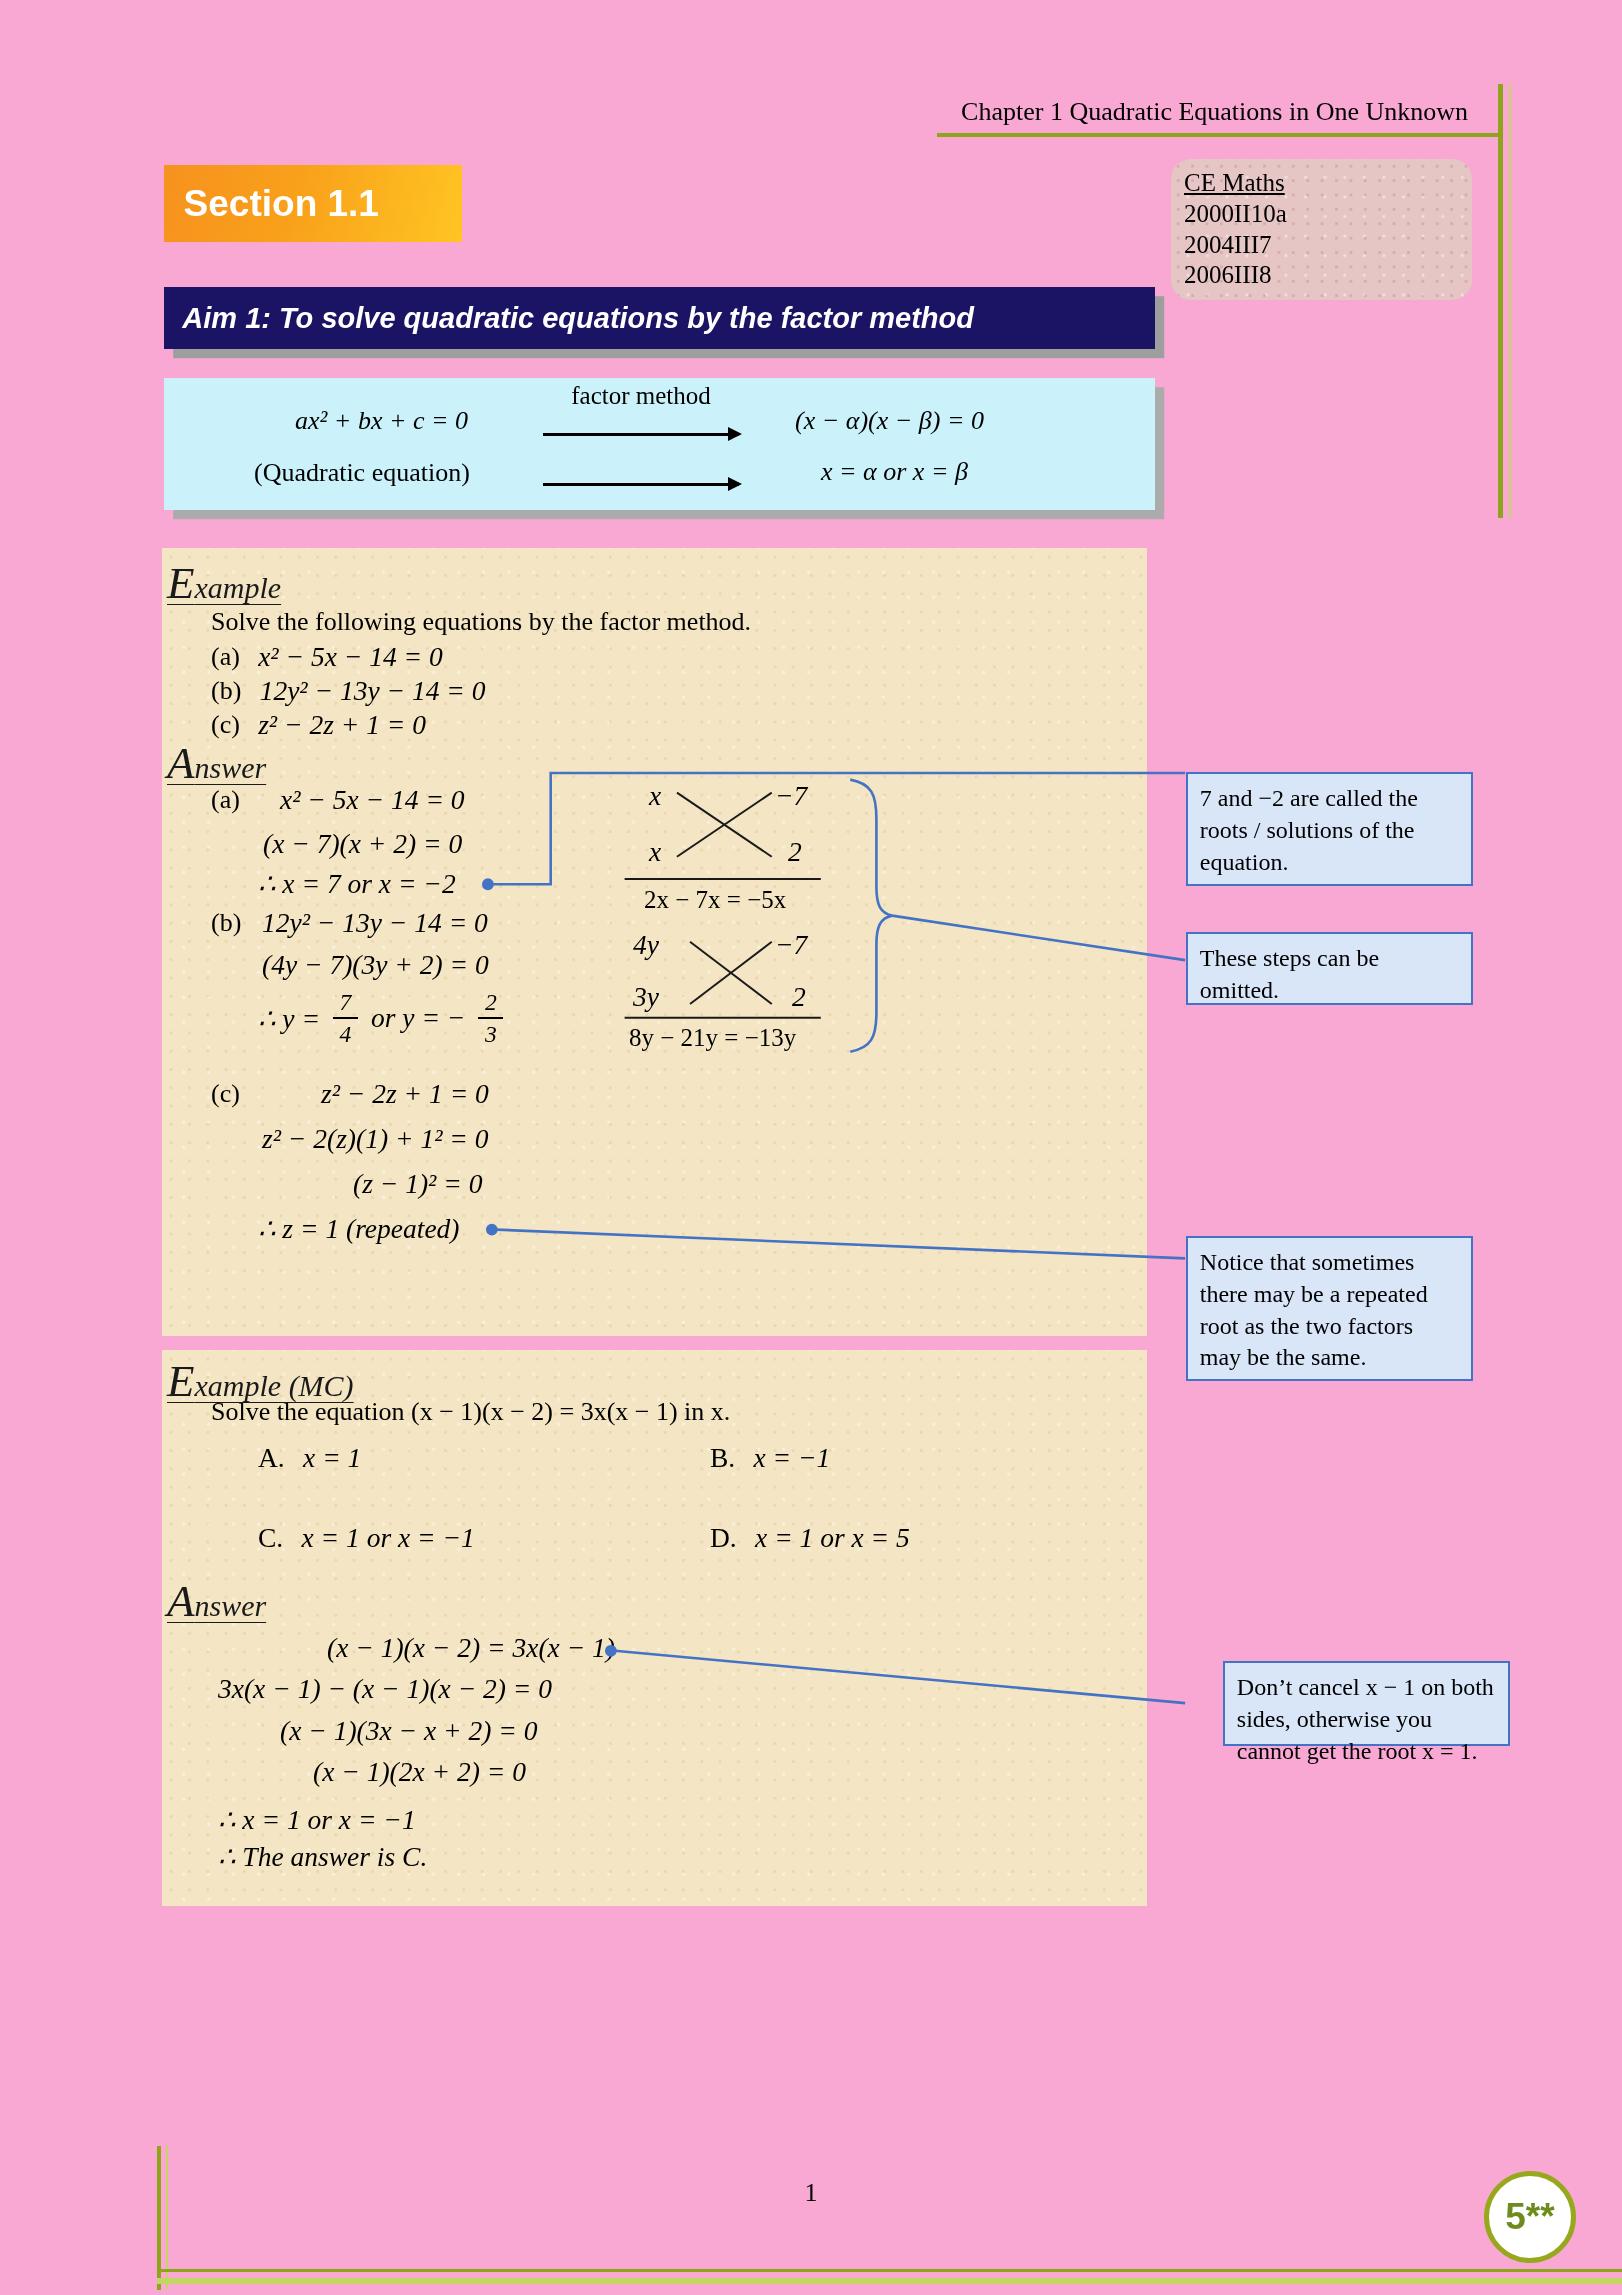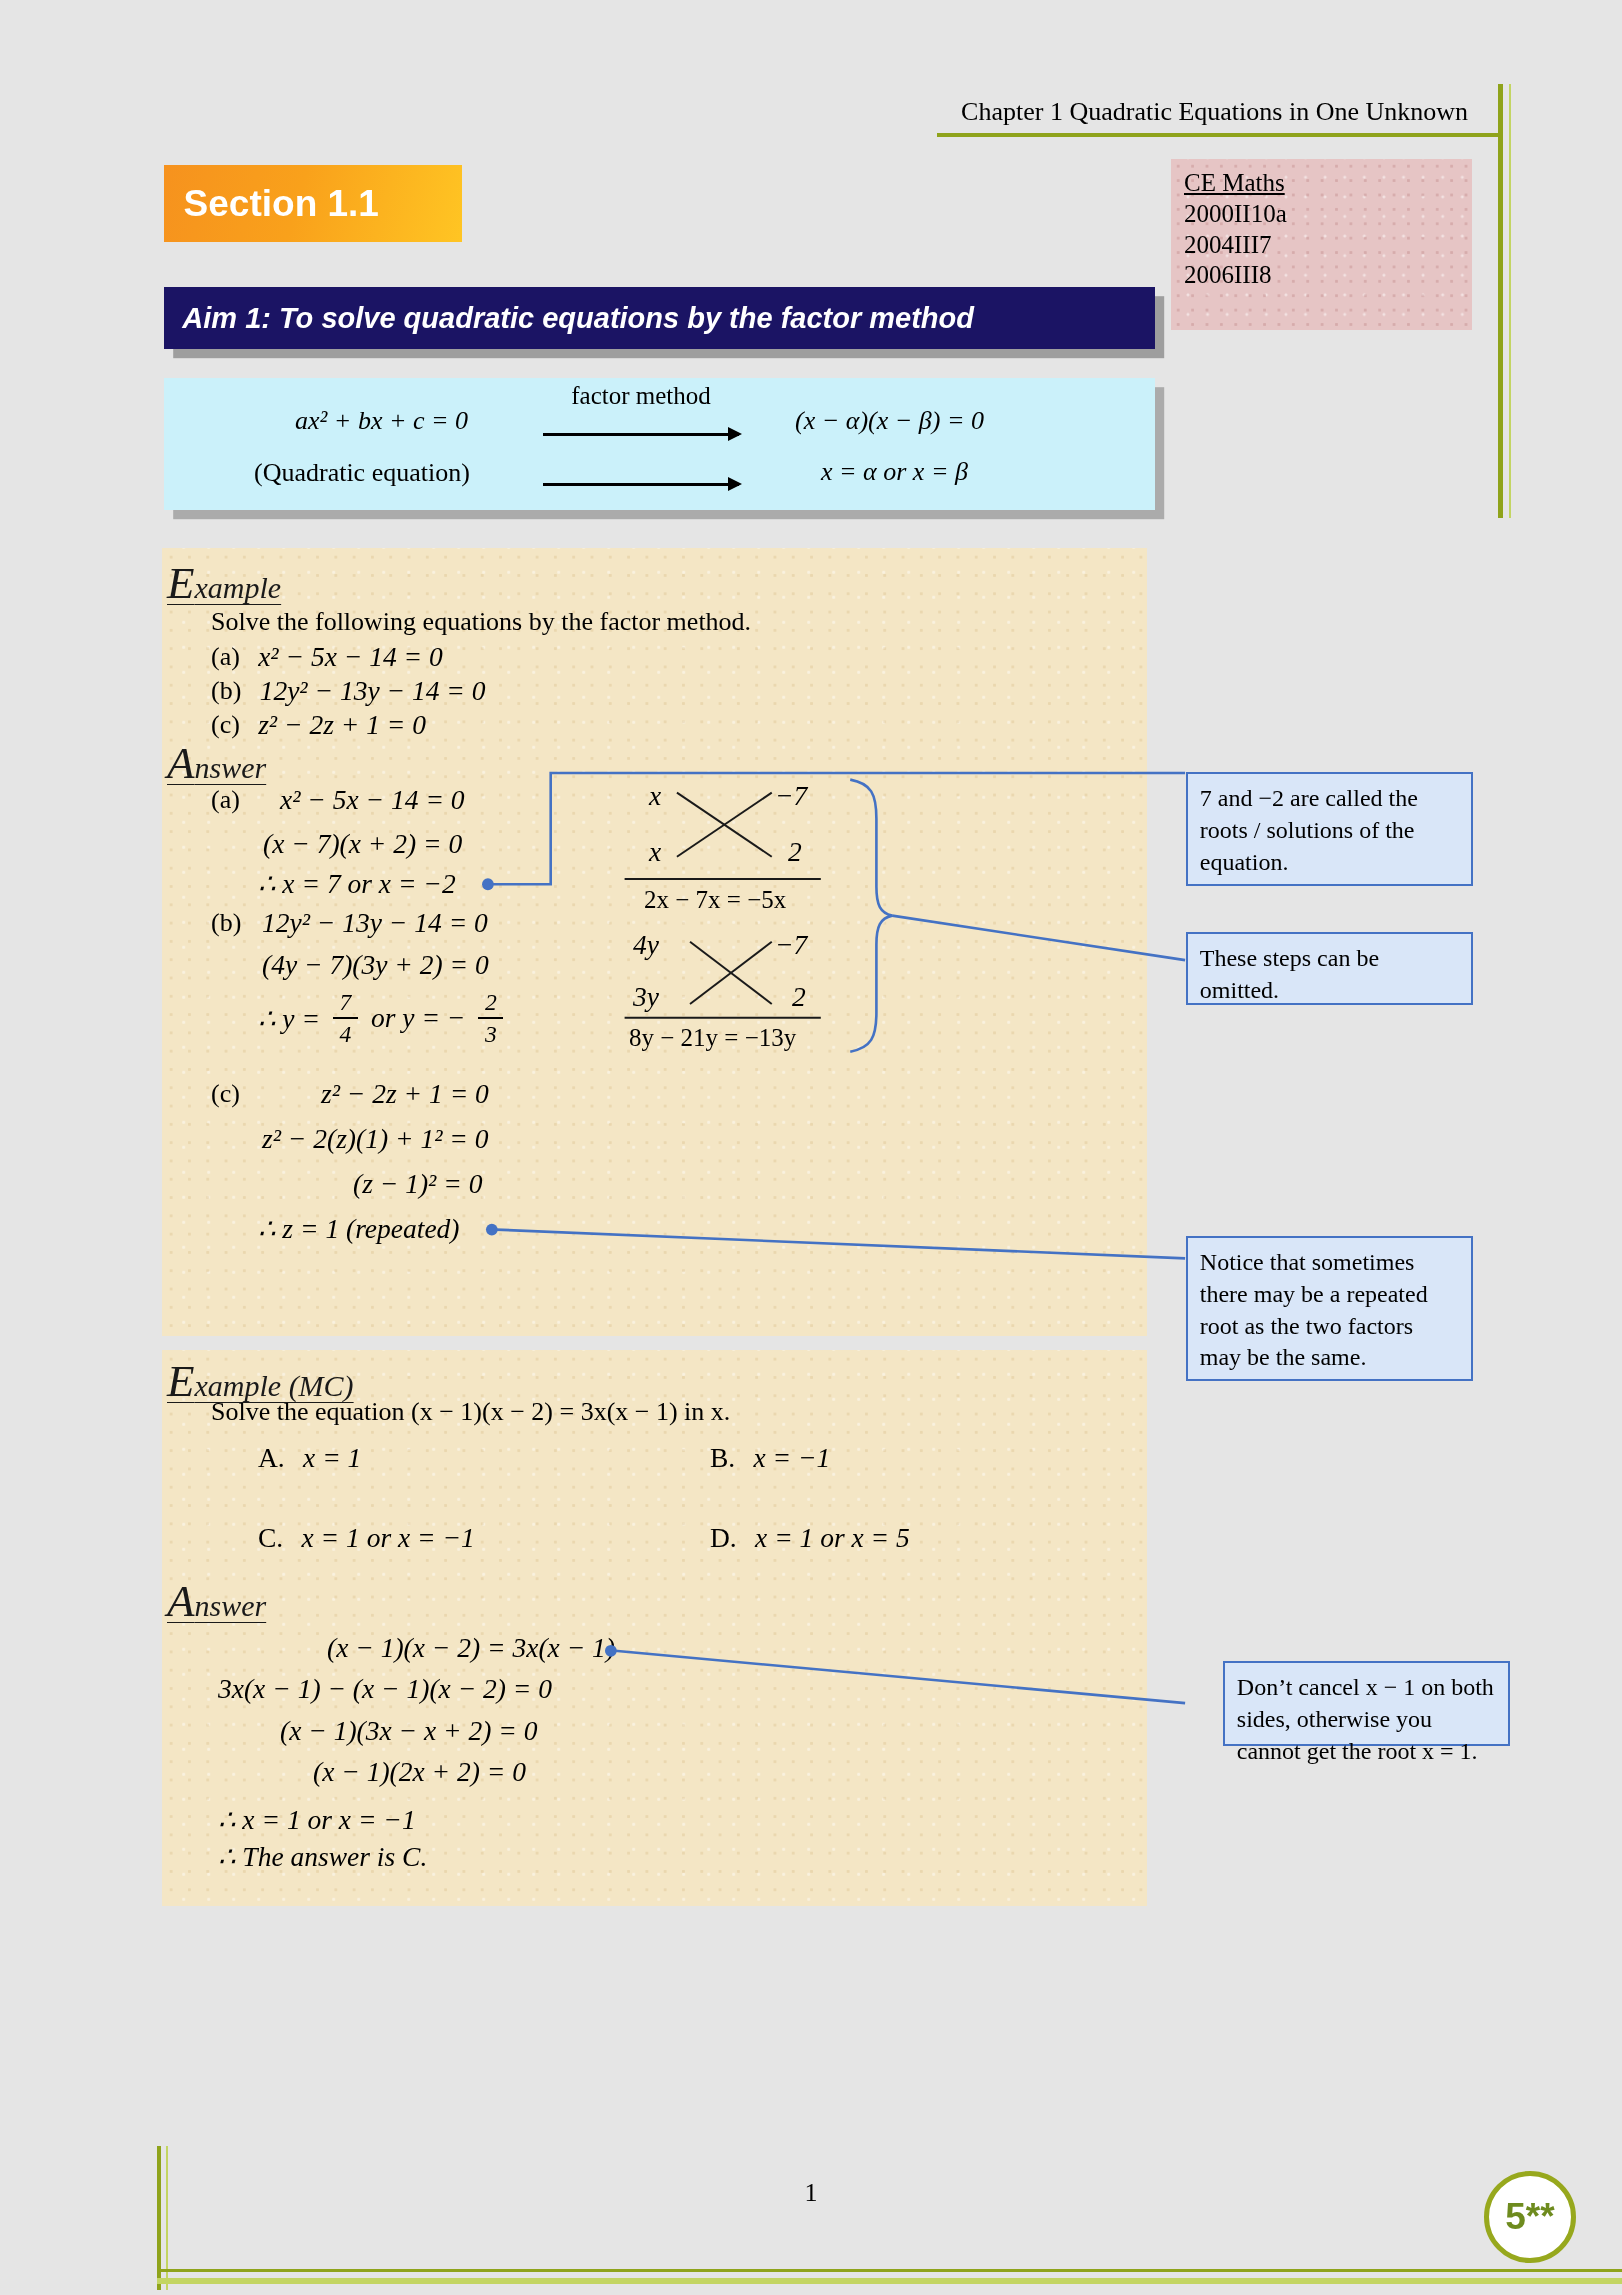--- a/index.html
+++ b/index.html
@@ -1,17 +1,17 @@
 <!DOCTYPE html>
 <html style="font-size:10.5px"><head>
 <meta charset="utf-8">
 <style>
   html,body { margin:0; padding:0; background:#fff; }
   #page {
-    position:relative; width:1622px; height:2295px; background:#e5e5e5;
+    position:relative; width:1622px; height:2295px; background:#f9a8d4;
     font-family:"Liberation Serif","DejaVu Serif",serif; color:#000; overflow:hidden;
   }
 
   
   .rule { position:absolute; background:#8FA31B; }
   .rule.light { background:#C3D562; }
 
   
   .chapter-header { position:absolute; top:97px; right:154px; font-size:26px; white-space:nowrap; }
 
@@ -20,26 +20,26 @@
     position:absolute; left:164px; top:165px; width:298px; height:77px;
     background:linear-gradient(105deg,#F6921E 0%,#F9A11B 45%,#FFC523 100%);
     display:flex; align-items:center; padding-left:19.6px; box-sizing:border-box;
   }
   .section-box span {
     font-family:"Liberation Sans",sans-serif; font-weight:bold; font-size:37px; color:#fff;
   }
 
   
   .pinkbox {
-    position:absolute; left:1171px; top:159px; width:301px; height:171px;
+    position:absolute; left:1171px; top:159px; width:301px; height:141px;
     background-color:#E6C5C5;
     background-image:radial-gradient(rgba(185,125,125,0.35) 1.3px, transparent 1.7px),
                      radial-gradient(rgba(255,255,255,0.5) 1.3px, transparent 1.7px);
     background-size:14.4px 14.4px, 19.6px 19.6px; background-position:0 0, 7.2px 8.5px;
-    padding:9.2px 13px; box-sizing:border-box; font-size:25px; line-height:1.23;
+    padding:9.2px 13px; box-sizing:border-box; font-size:25px; line-height:1.23;border-radius:20px;
   }
   .pinkbox .ce-title { text-decoration:underline; }
 
   
   .aim-banner {
     position:absolute; left:164px; top:287px; width:991px; height:62px;
     background:#1B1464; box-shadow:9.2px 9.2px 0 #9E9E9E;
     display:flex; align-items:center; padding-left:18.3px; box-sizing:border-box;
   }
   .aim-banner span {

